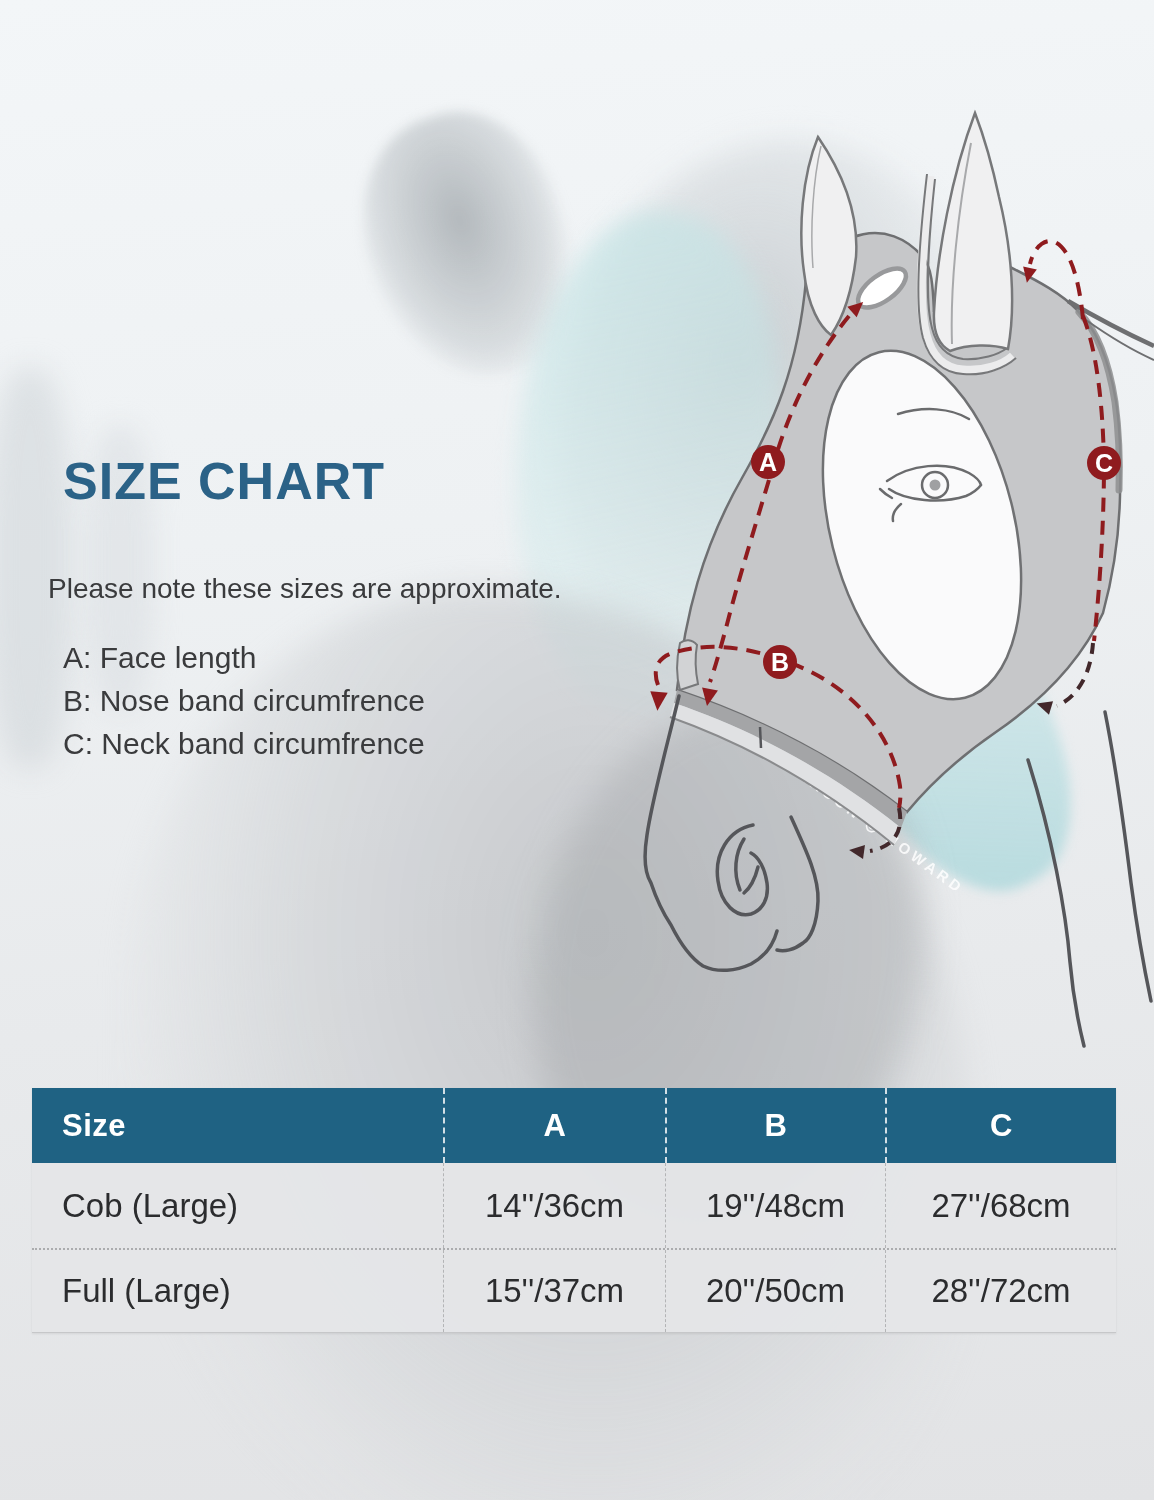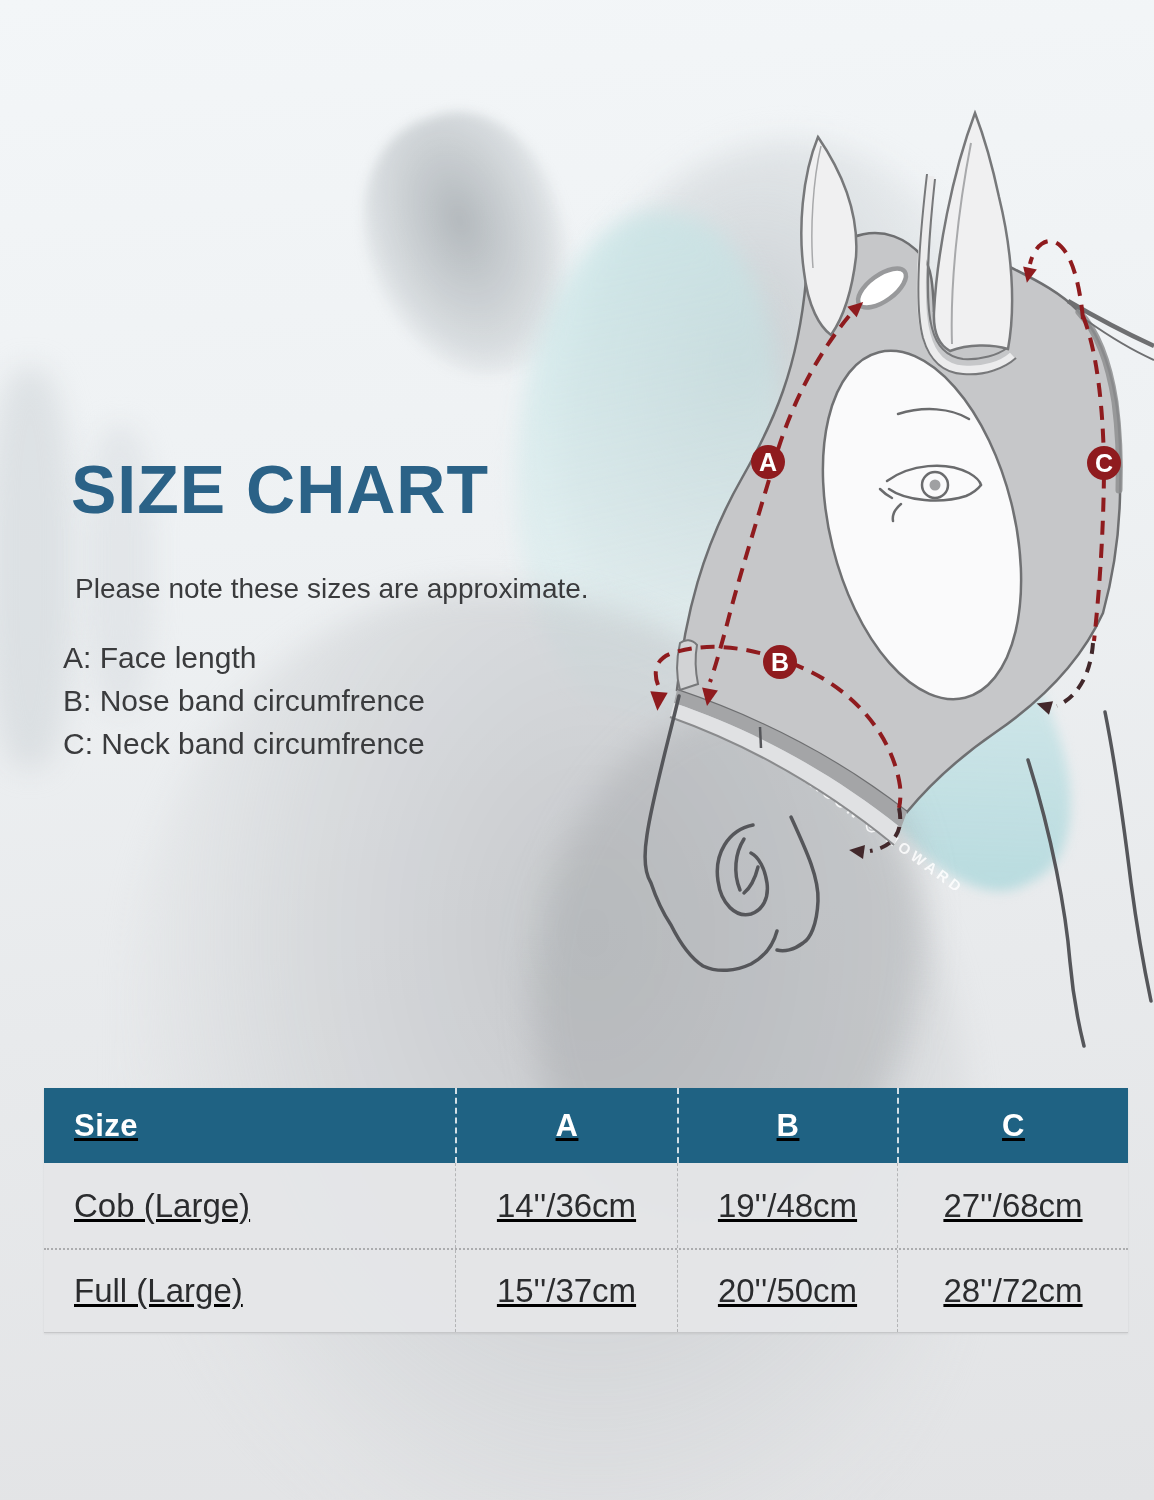--- a/index.html
+++ b/index.html
@@ -38,38 +38,38 @@
   .watermark {
     position:absolute; left:770px; top:742px; z-index:1;
     transform:rotate(36deg); transform-origin:left center;
     font-size:15px; font-weight:bold; letter-spacing:4px;
     color:rgba(255,255,255,.82); white-space:nowrap;
   }
 
   
   .title {
     position:absolute; left:63px; top:455px; z-index:3;
-    font-size:68px; font-weight:800; letter-spacing:1px;
-    color:#2B6287; line-height:1;margin-left:8px;
+    font-size:52px; font-weight:800; letter-spacing:1px;
+    color:#2B6287; line-height:1;
   }
   .subtitle {
-    position:absolute; left:75px; top:572px; z-index:3;
+    position:absolute; left:48px; top:572px; z-index:3;
     font-size:28px; color:#3A3B3D; line-height:1.2;
   }
   .legend { position:absolute; left:63px; top:636px; z-index:3; }
   .legend-item { height:43px; display:flex; align-items:center;
     font-size:30px; color:#3A3B3D; }
 
   
   .diagram-svg { position:absolute; left:600px; top:60px; z-index:2; }
   .diagram-svg text { font-family:"Liberation Sans", sans-serif; }
 
   
-  .size-table { position:absolute; left:44px; top:1088px; width:1084px; z-index:4;
-    box-shadow:0 1px 2px rgba(0,0,0,.08);text-decoration:underline; }
+  .size-table { position:absolute; left:32px; top:1088px; width:1084px; z-index:4;
+    box-shadow:0 1px 2px rgba(0,0,0,.08); }
   .t-row { display:grid; grid-template-columns:411px 222px 220px 231px; }
   .t-head { background:#1F6283; height:75px; }
   .t-head .cell { color:#FFFFFF; font-size:31px; font-weight:700; letter-spacing:.5px; }
   .t-head .cell + .cell { border-left:2px dashed rgba(255,255,255,.8); }
   .t-body { background:rgba(229,230,232,.95); height:85px; }
   .t-body + .t-body { border-top:2px dotted #ABACAE; }
   .t-body:last-child { border-bottom:1px solid #C6C7C9; }
   .t-body .cell { color:#2B2C2E; font-size:33px; }
   .t-body .cell + .cell { border-left:1px dashed #B3B4B6; }
   .cell { display:flex; align-items:center; justify-content:center; }

